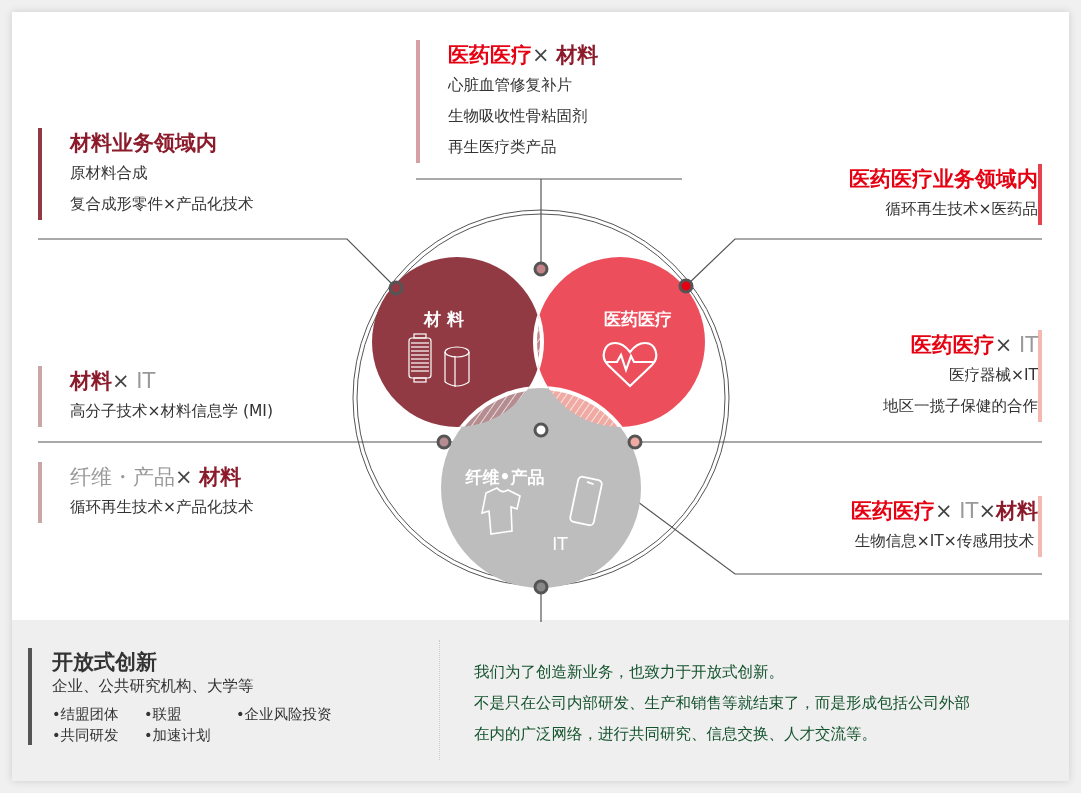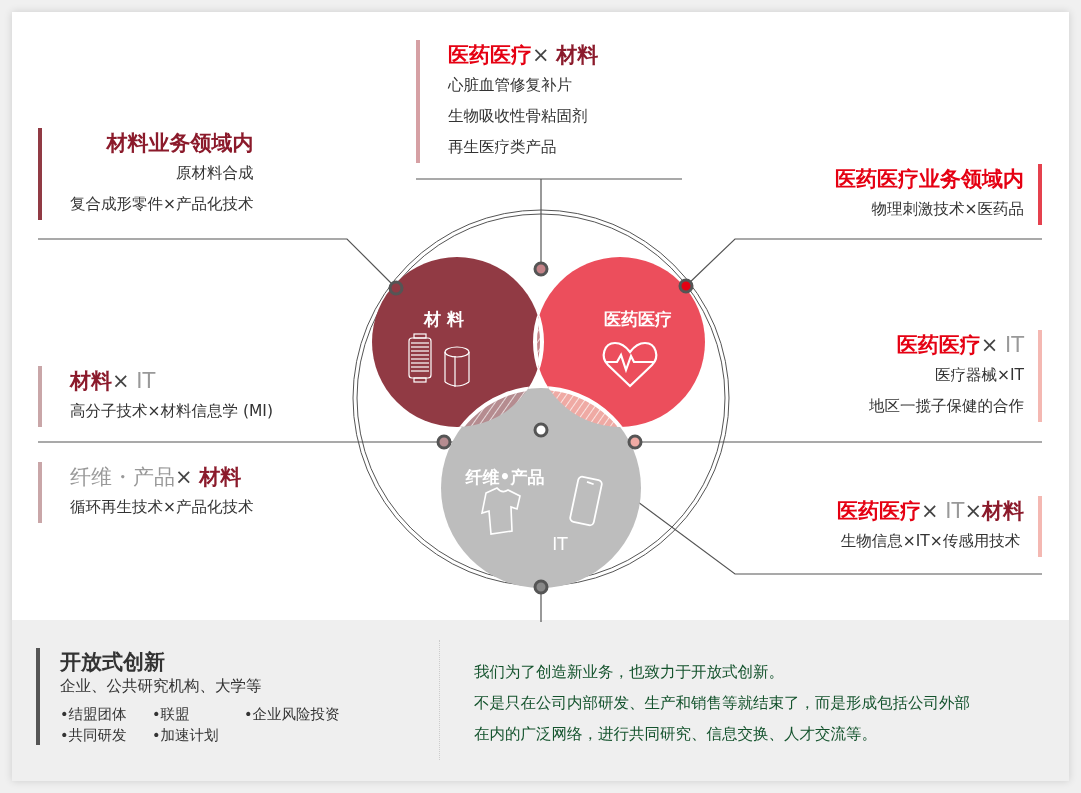--- a/index.html
+++ b/index.html
@@ -9,21 +9,21 @@
     position: absolute; left: 12px; top: 12px; width: 1057px; height: 769px;
     background: #fff; box-shadow: 0 0 8px rgba(0,0,0,0.15);
   }
   .bottom {
     position: absolute; left: 12px; top: 620px; width: 1057px; height: 161px;
     background: #efefef;
   }
   svg.diagram { position: absolute; left: 0; top: 0; }
   .block { position: absolute; }
   .block.left { border-left: 4px solid; padding-left: 28px; }
-  .block.right { border-right: 4px solid; padding-right: 14px; text-align: right; }
+  .block.right { border-right: 4px solid; text-align: right; }
   .title { font-size: 21px; font-weight: bold; line-height: 30px; white-space: nowrap; }
   .line { font-size: 15.5px; line-height: 31px; color: #333; white-space: nowrap; }
   .c-mat { color: #8b1a2b; }
   .c-med { color: #e50012; }
   .c-grey { color: #999; font-weight: normal; }
   .c-x { color: #444; font-weight: normal; }
   .oi-title { font-size: 21px; font-weight: bold; color: #333; }
   .oi-sub { font-size: 15.5px; color: #333; margin-top: 0; }
   .oi-list { display: grid; grid-template-columns: 92px 92px 130px; font-size: 14.5px; color: #333; margin-top: 8px; row-gap: 2px; }
   .para { position: absolute; left: 474px; top: 657px; font-size: 15.5px; line-height: 31px; color: #14532d; width: 580px; }
@@ -161,29 +161,29 @@
 
 <div class="block left" style="left:416px; top:40px; border-color:#d6a0a4;">
   <div class="title">
     <span class="c-med">医药医疗</span><span class="c-x">× </span><span class="c-mat">材料</span>
   </div>
   <div class="line">心脏血管修复补片</div>
   <div class="line">生物吸收性骨粘固剂</div>
   <div class="line">再生医疗类产品</div>
 </div>
 
-<div class="block left" style="left:38px; top:128px; border-color:#913a44;text-align:right;">
+<div class="block left" style="left:38px; top:128px; border-color:#913a44;">
   <div class="title c-mat">材料业务领域内</div>
   <div class="line">原材料合成</div>
   <div class="line">复合成形零件×产品化技术</div>
 </div>
 
 <div class="block right" style="right:39px; top:164px; border-color:#e5414e;">
   <div class="title c-med">医药医疗业务领域内</div>
-  <div class="line">物理刺激技术×医药品</div>
+  <div class="line">循环再生技术×医药品</div>
 </div>
 
 <div class="block left" style="left:38px; top:366px; border-color:#c9a6a8;">
   <div class="title">
     <span class="c-mat">材料</span><span class="c-x">× </span><span class="c-grey">IT</span>
   </div>
   <div class="line">高分子技术×材料信息学 (MI)</div>
 </div>
 
 <div class="block right" style="right:39px; top:330px; border-color:#f4b8b2;">
@@ -201,21 +201,21 @@
   <div class="line">循环再生技术×产品化技术</div>
 </div>
 
 <div class="block right" style="right:39px; top:496px; border-color:#f4b8b2;text-align:center;">
   <div class="title">
     <span class="c-med">医药医疗</span><span class="c-x">× </span><span class="c-grey">IT</span><span class="c-x">×</span><span class="c-mat">材料</span>
   </div>
   <div class="line">生物信息×IT×传感用技术</div>
 </div>
 
-<div class="block left" style="left:36px; top:648px; border-left:4px solid #555; padding-left:20px;">
+<div class="block left" style="left:28px; top:648px; border-left:4px solid #555; padding-left:20px;">
   <div class="oi-title">开放式创新</div>
   <div class="oi-sub">企业、公共研究机构、大学等</div>
   <div class="oi-list">
     <span>•结盟团体</span>
     <span>•联盟</span>
     <span>•企业风险投资</span>
     <span>•共同研发</span>
     <span>•加速计划</span>
   </div>
 </div>

